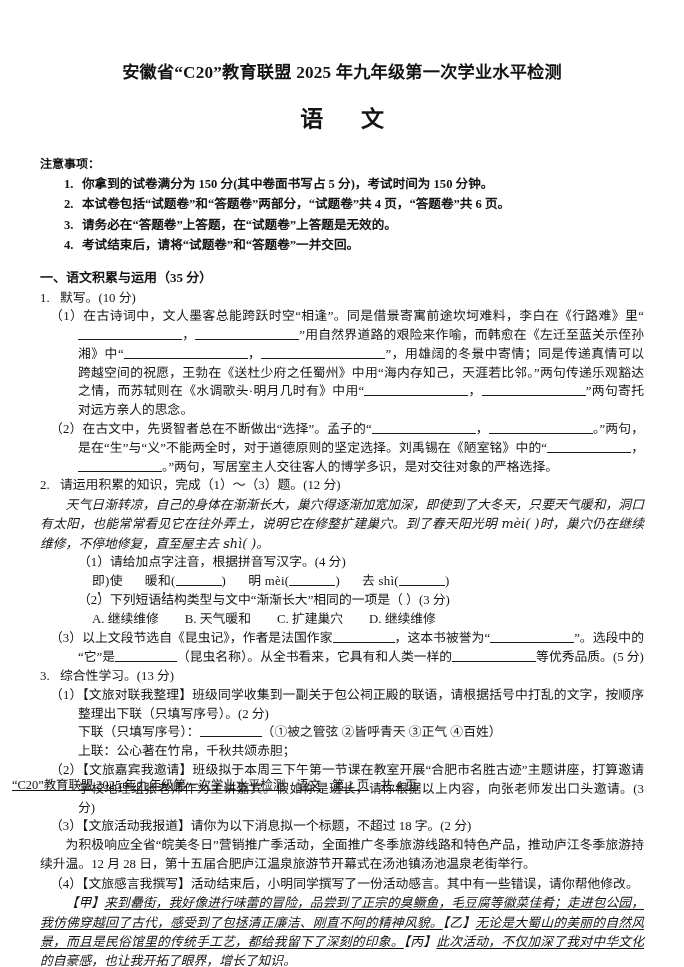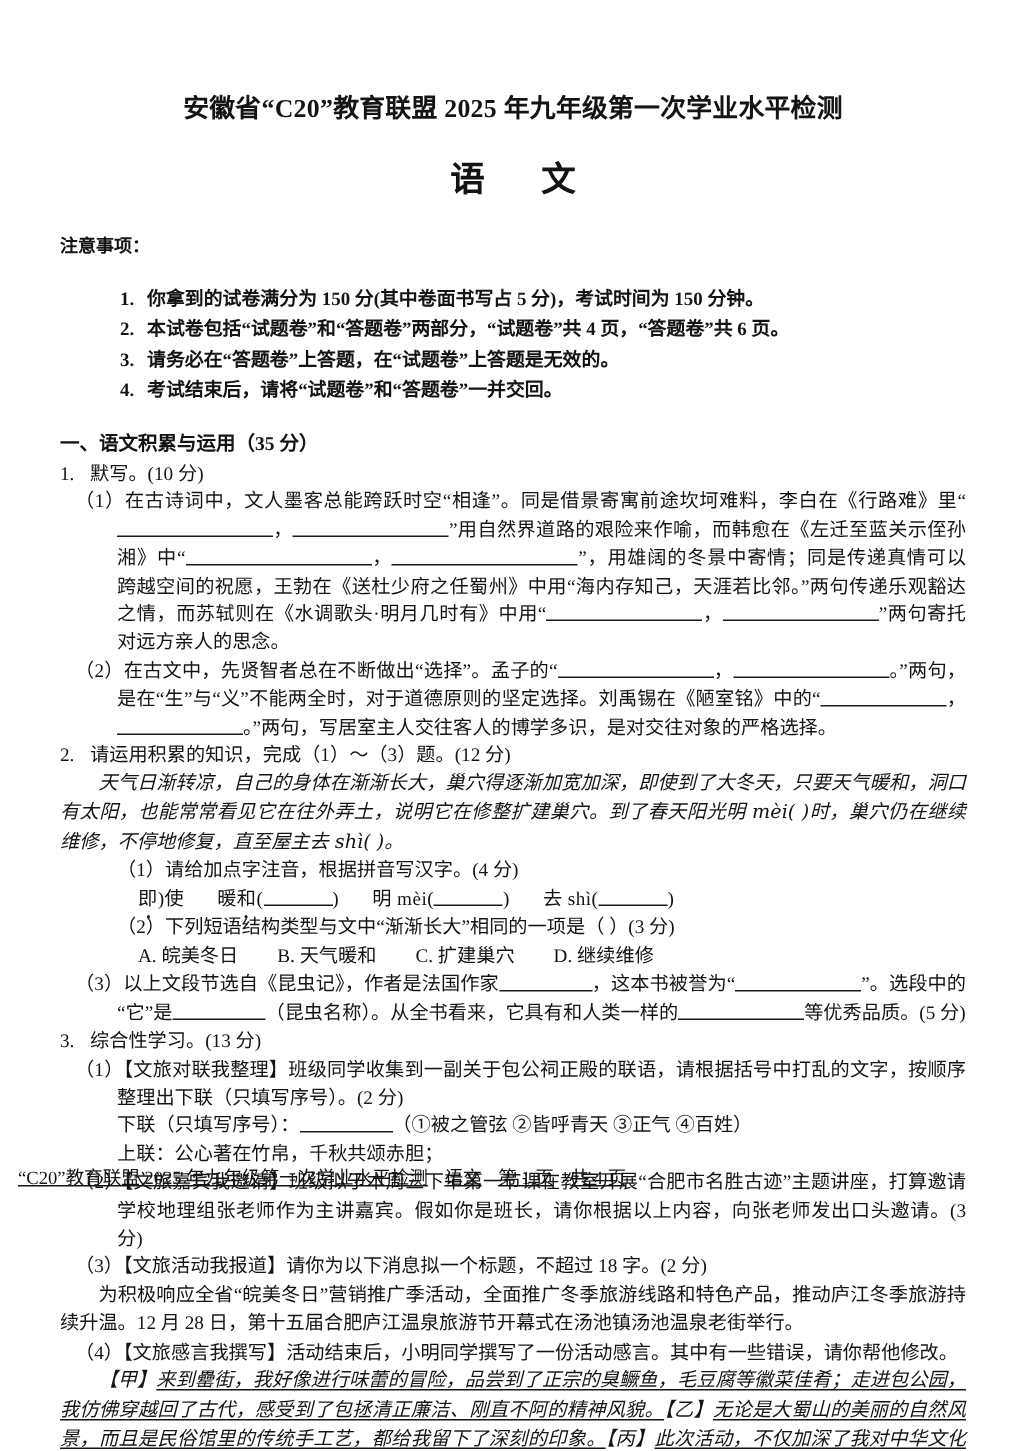--- a/index.html
+++ b/index.html
@@ -49,21 +49,21 @@
     margin-top: 22px;
   }
   .notice-title {
     font-size: 12px;
     font-weight: bold;
     margin: 16px 0 1px 0;
     line-height: 1.5;
   }
   .notice-list {
     list-style: none;
-    margin: 16px;
+    margin: 0;
     padding: 0 0 0 24px;
   }
   .notice-list li {
     font-size: 12.6px;
     font-weight: bold;
     line-height: 1.62;
     white-space: nowrap;
   }
   .notice-num {
     display: inline-block;
@@ -237,21 +237,21 @@
   </div>
 
   <div class="pinyin-row">
     <span class="dotc">即</span><span>)使</span><span class="gap"></span><span>暖<span class="dotc">和</span>(</span><span class="blank b-xs"></span><span>)</span><span class="gap"></span><span>明 mèi(</span><span class="blank b-xs"></span><span>)</span><span class="gap"></span><span>去 shì(</span><span class="blank b-xs"></span><span>)</span>
   </div>
 
   <div class="sub-flat">
     <span>（2）</span><span>下列短语结构类型与文中“渐渐长大”相同的一项是（      ）(3 分)</span>
   </div>
   <div class="opts">
-    <span>A. 皖美冬日</span><span class="opt-gap"></span><span>B. 天气暖和</span><span class="opt-gap"></span><span>C. 扩建巢穴</span><span class="opt-gap"></span><span>D. 继续维修</span>
+    <span>A. 继续维修</span><span class="opt-gap"></span><span>B. 天气暖和</span><span class="opt-gap"></span><span>C. 扩建巢穴</span><span class="opt-gap"></span><span>D. 继续维修</span>
   </div>
 
   <div class="sub">
     <span>（3）</span><span>以上文段节选自《昆虫记》，作者是法国作家</span><span class="blank b-s"></span><span>，这本书被誉为“</span><span class="blank b-m"></span><span>”。选段中的“它”是</span><span class="blank b-s"></span><span>（昆虫名称）。从全书看来，它具有和人类一样的</span><span class="blank b-m"></span><span>等优秀品质。(5 分)</span>
   </div>
 
   <div class="q q-head">
     <span class="q-num">3.</span><span>综合性学习。(13 分)</span>
   </div>
 

